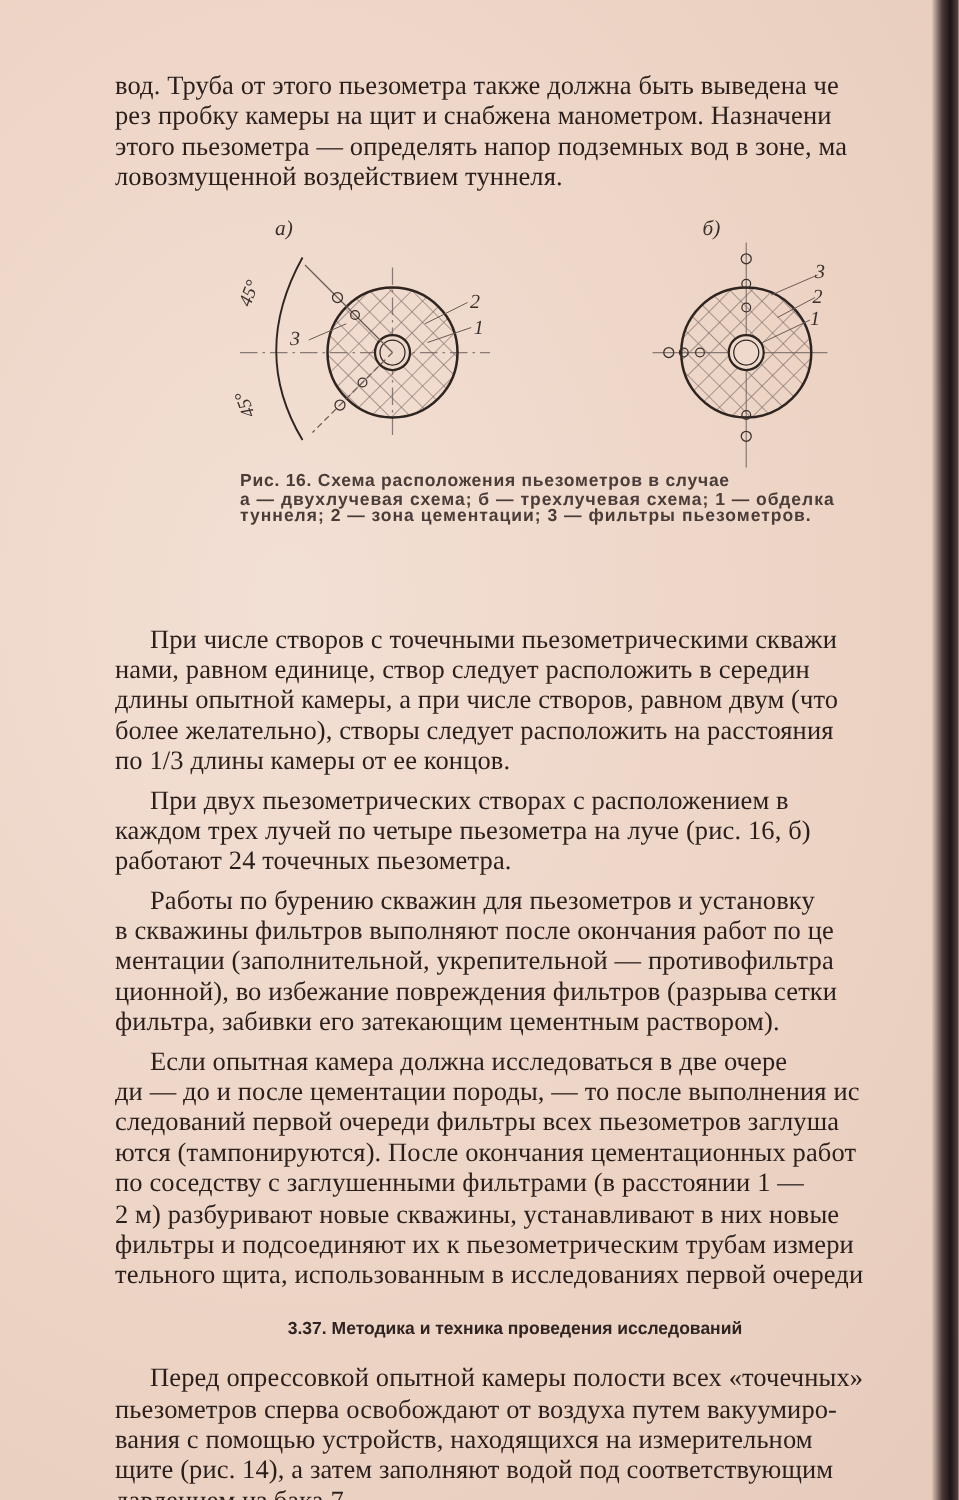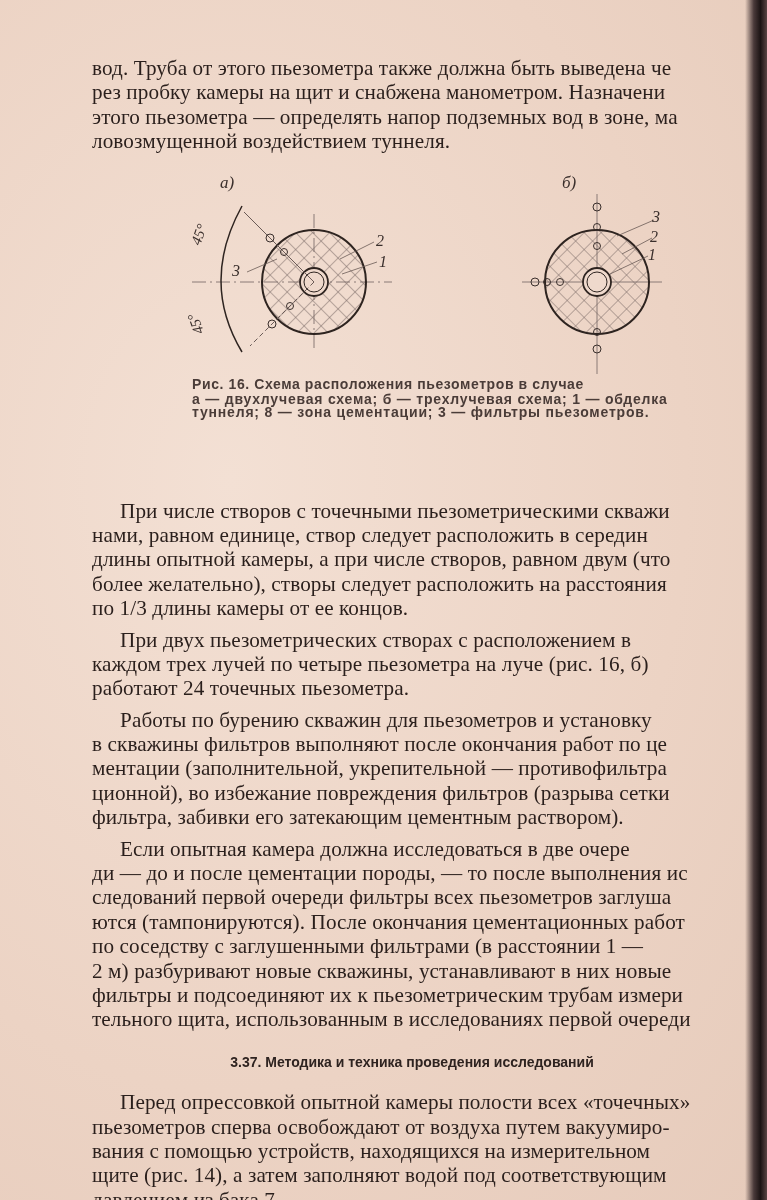--- a/index.html
+++ b/index.html
@@ -104,21 +104,21 @@
         <text x="558" y="78" font-size="16">2</text>
         <text x="556" y="96" font-size="16">1</text>
         <text x="470" y="24" font-size="17">б)</text>
       </g>
     </svg>
   </div>
 
   <div class="caption">
     <div>Рис. 16. Схема расположения пьезометров в случае</div>
     <div class="small">а — двухлучевая схема; б — трехлучевая схема; 1 — обделка</div>
-    <div class="small">туннеля; 8 — зона цементации; 3 — фильтры пьезометров.</div>
+    <div class="small">туннеля; 2 — зона цементации; 3 — фильтры пьезометров.</div>
   </div>
 
   <div style="height:118px"></div>
 
   <div class="para">
     <div class="line indent">При числе створов с точечными пьезометрическими скважи</div>
     <div class="line">нами, равном единице, створ следует расположить в середин</div>
     <div class="line">длины опытной камеры, а при числе створов, равном двум (что</div>
     <div class="line">более желательно), створы следует расположить на расстояния</div>
     <div class="line">по 1/3 длины камеры от ее концов.</div>

